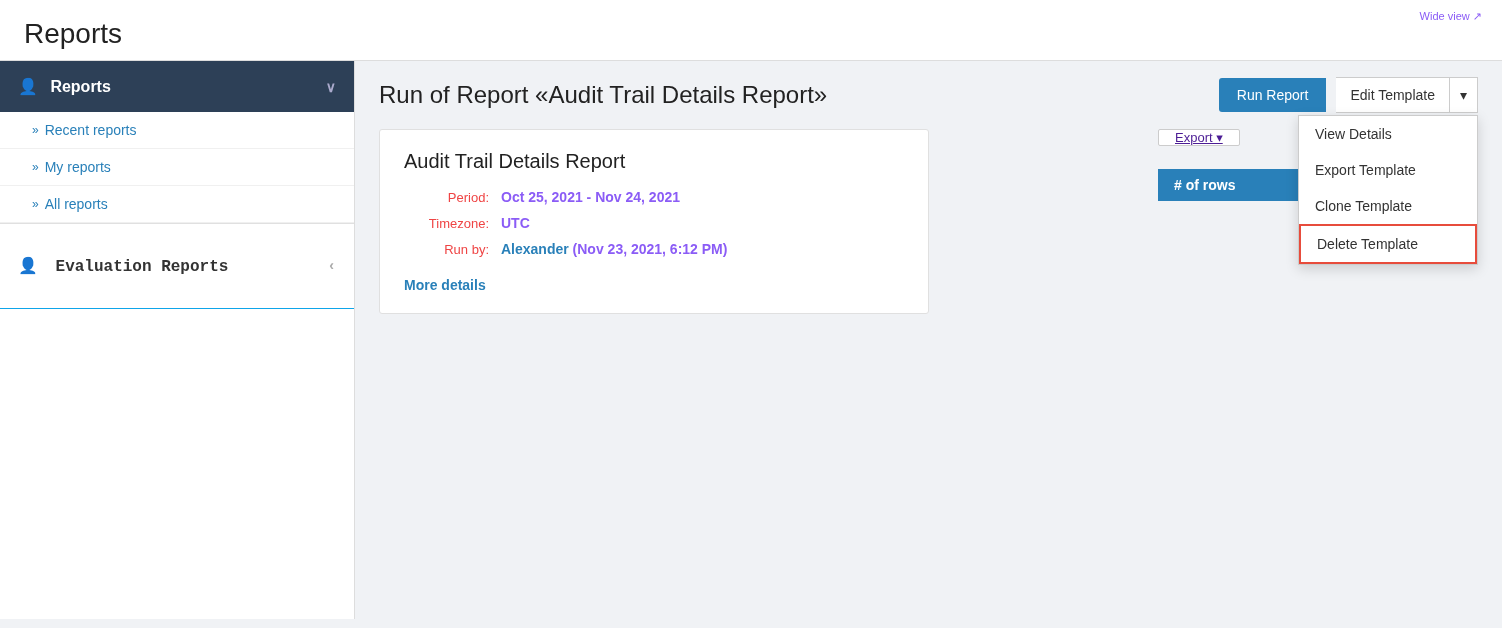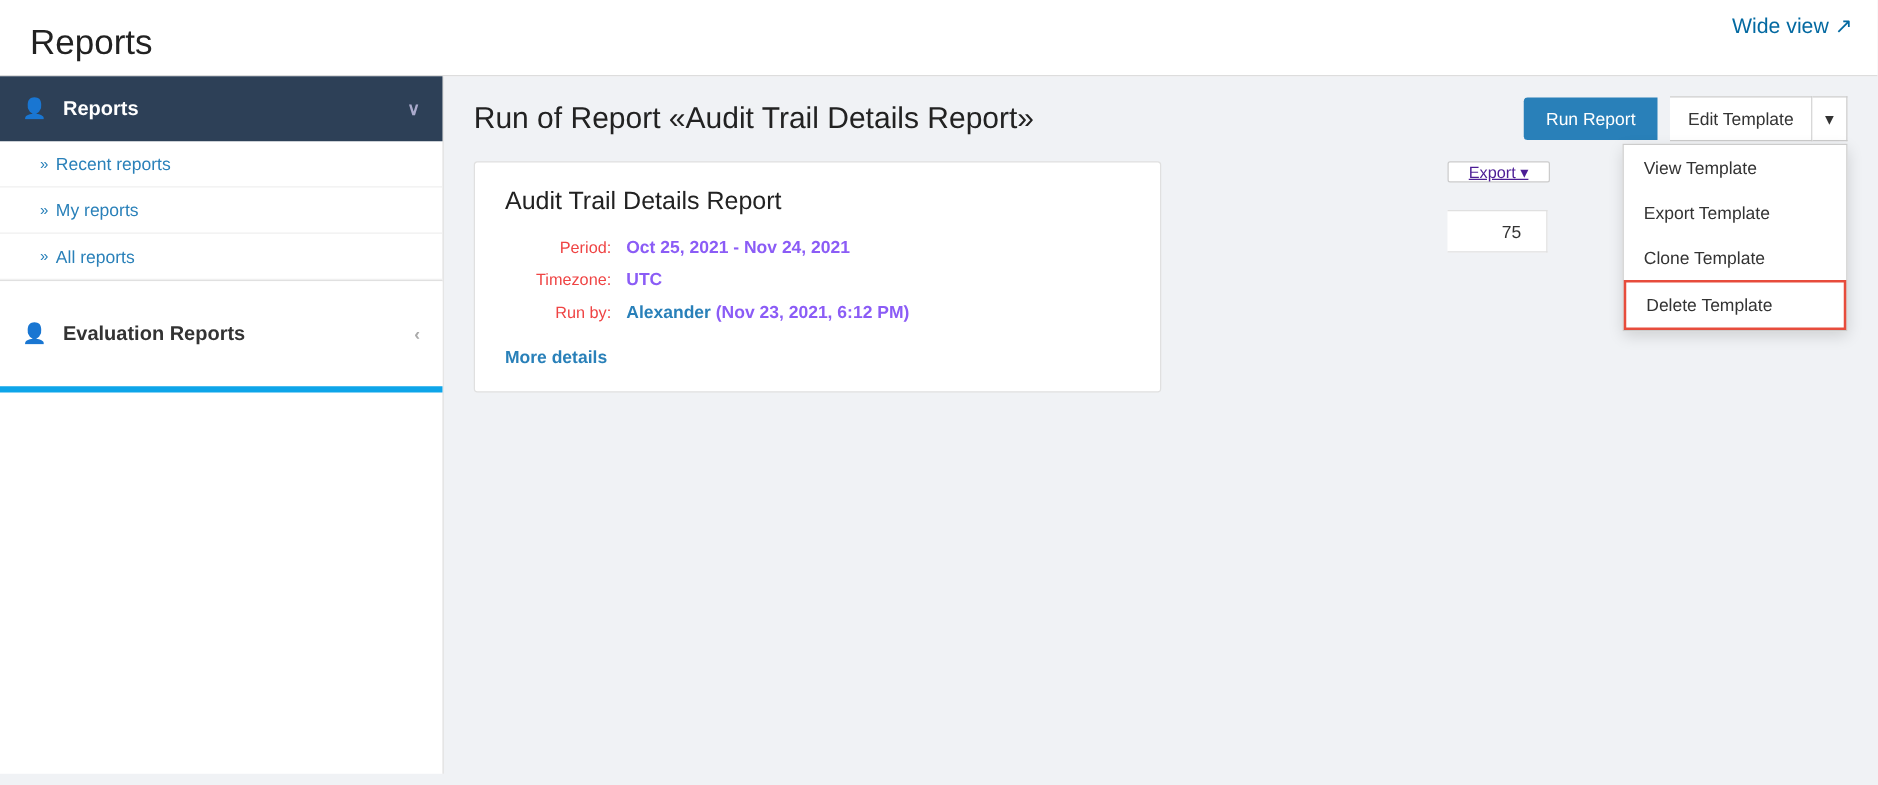--- a/index.html
+++ b/index.html
@@ -12,22 +12,22 @@
     }
     .page-title {
       font-size: 28px;
       font-weight: 300;
       color: #222;
     }
     .wide-view {
       position: absolute;
       top: 10px;
       right: 20px;
-      font-size: 17px;
-      color: #0369a1;
+      font-size: 11px;
+      color: #8b5cf6;
       cursor: pointer;
     }
 
     .main-layout {
       display: flex;
       height: calc(628px - 70px);
     }
 
     
     .sidebar {
@@ -73,21 +73,22 @@
     .sidebar-section2-header {
       display: flex;
       align-items: center;
       justify-content: space-between;
       padding: 32px 18px;
       background: #fff;
       color: #333;
       font-size: 16px;
       font-weight: bold;
       cursor: pointer;
-      border-bottom: 5px solid #0ea5e9;
+      border-bottom: 1px solid #0ea5e9;
+      font-family: Liberation Mono, monospace;
     }
     .sidebar-section2-header .chevron2 { font-size: 14px; color: #aaa; }
 
     
     .main-content {
       flex: 1;
       padding: 16px 24px;
       overflow: auto;
       position: relative;
     }
@@ -340,21 +341,21 @@
 
 
       <div class="report-header">
         <h2 class="report-title">Run of Report «Audit Trail Details Report»</h2>
         <button class="btn-run">Run Report</button>
         <div class="button-group">
           <button class="btn-edit-template">Edit Template</button>
           <button class="btn-dropdown-arrow">▾</button>
 
           <div class="dropdown-menu">
-            <div class="dropdown-item">View Template</div>
+            <div class="dropdown-item">View Details</div>
             <div class="dropdown-item">Export Template</div>
             <div class="dropdown-item">Clone Template</div>
             <div class="dropdown-item highlighted">Delete Template</div>
           </div>
         </div>
       </div>
 
 
       <div class="content-row">
 
@@ -380,19 +381,20 @@
               <a class="more-details">More details</a>
             </div>
           </div>
         </div>
 
         <div class="content-right">
           <div style="margin-bottom:10px;">
             <button class="export-btn">Export ▾</button>
           </div>
           <div class="stat-row">
+            <div class="stat-label"># of rows</div>
             <div class="stat-value">75</div>
           </div>
         </div>
       </div>
     </div>
   </div>
 </div>
 
 </body></html>

